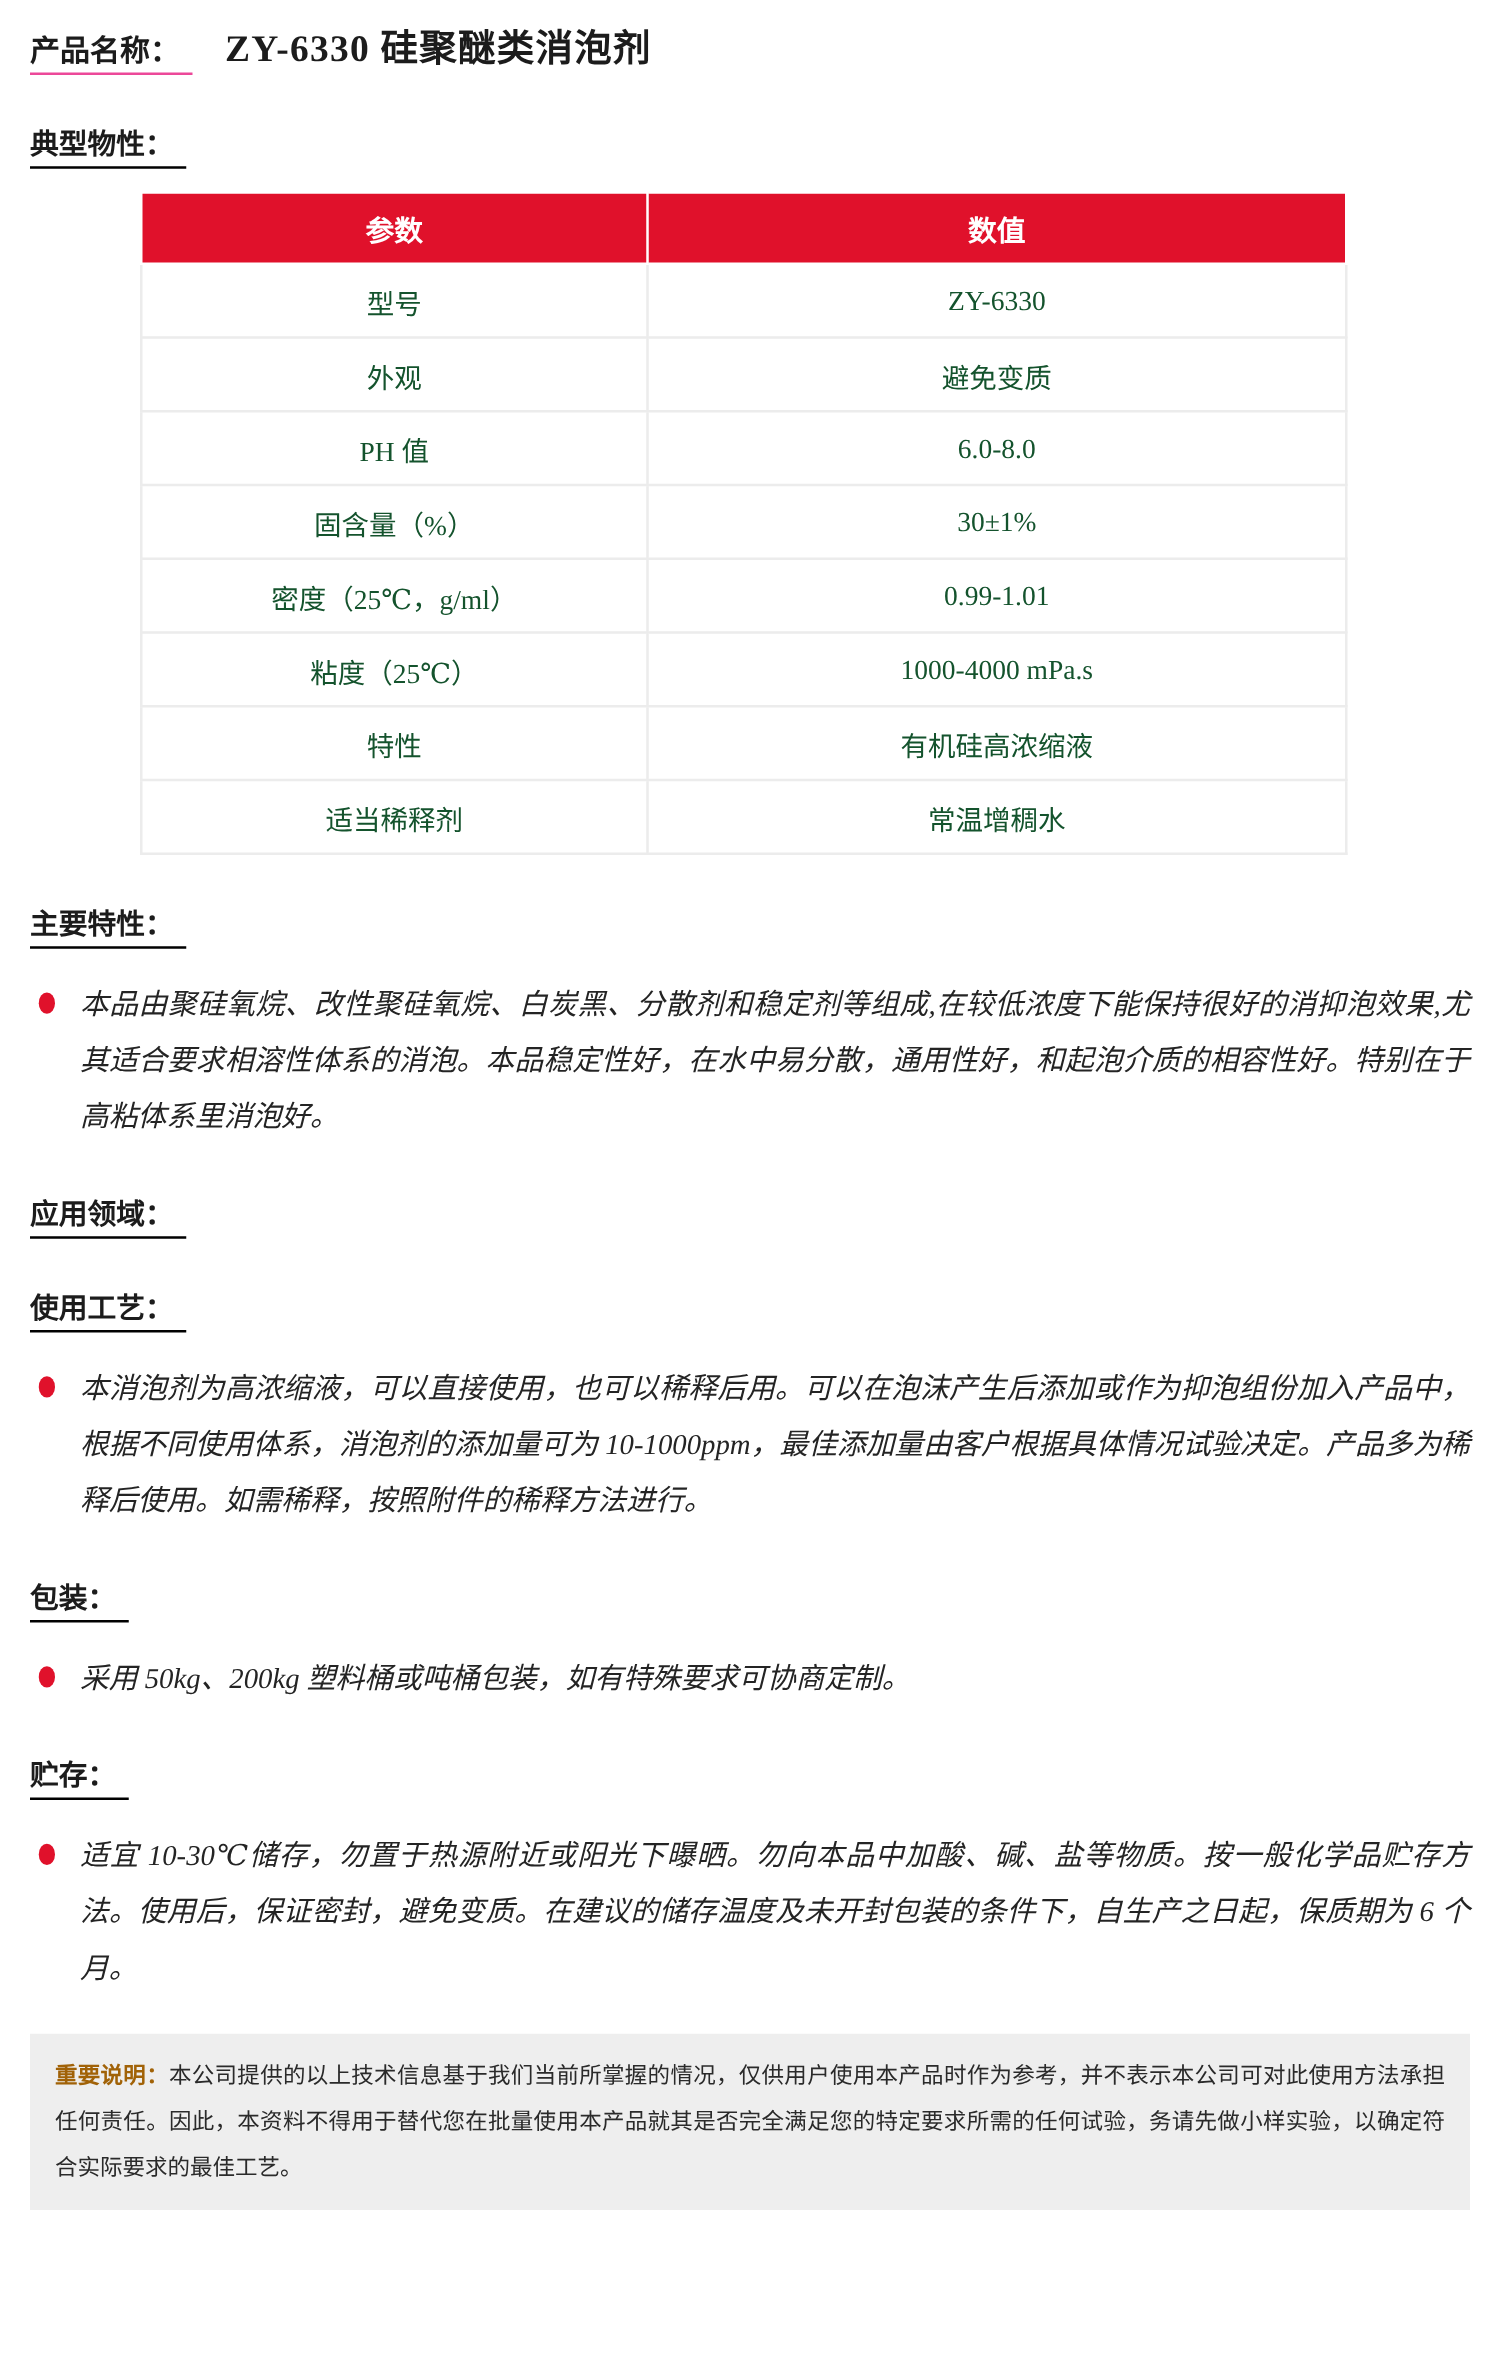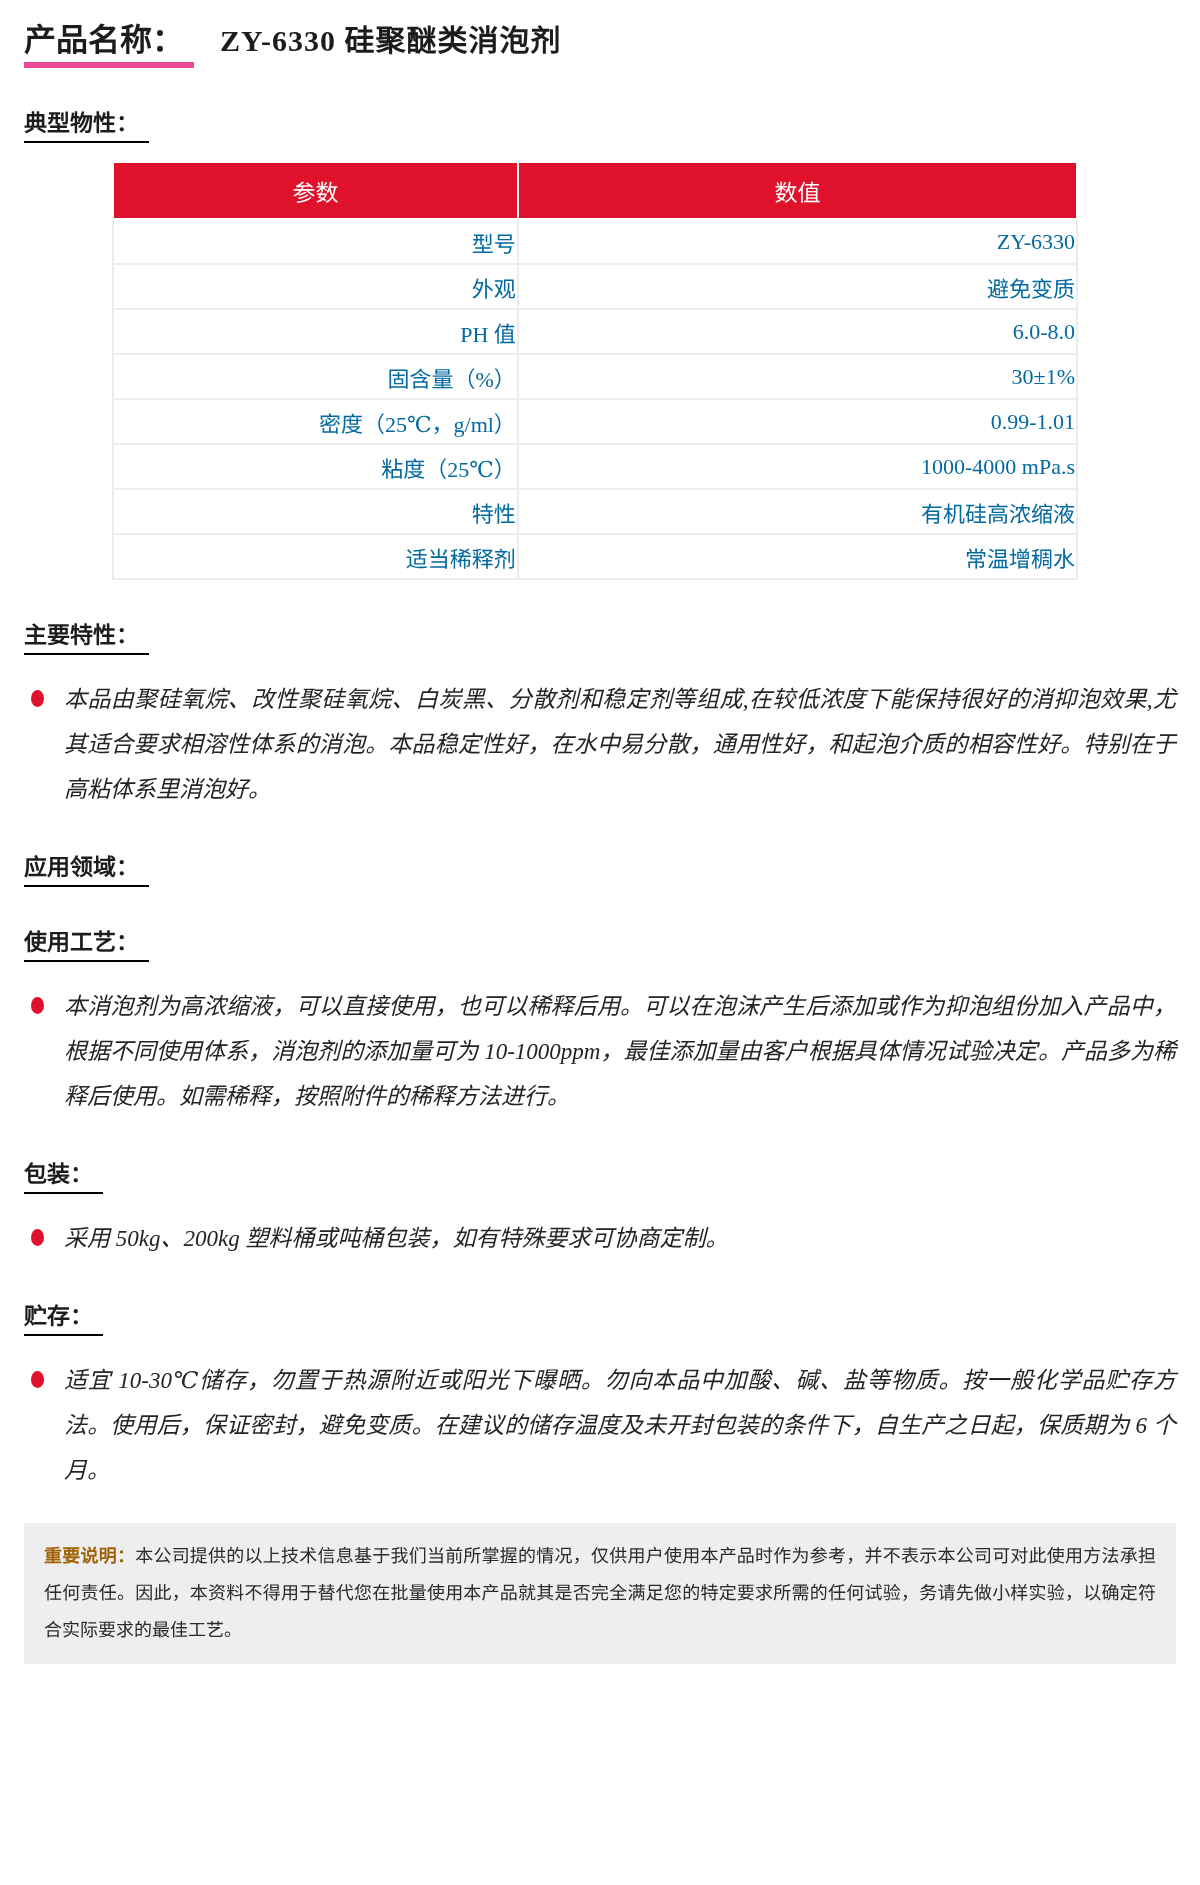--- a/index.html
+++ b/index.html
@@ -13,22 +13,22 @@
   body{
     width:1200px;
     font-family:"Liberation Serif","DejaVu Serif",serif;
     color:var(--ink);
   }
   .page{padding:14px 24px 12px 24px;}
 
   .title-row{white-space:nowrap;}
   .title-label{
     display:inline-block;
-    font-size:32px;font-weight:bold;
-    border-bottom:6px solid #ec4899;
+    font-size:24px;font-weight:bold;
+    border-bottom:2px solid #ec4899;
     padding:0 10px 2px 0;
   }
   .title-text{
     font-size:30px;font-weight:bold;
     margin-left:26px;letter-spacing:1px;
   }
 
   .section-heading{
     display:table;
     font-size:23px;font-weight:bold;
@@ -40,33 +40,33 @@
 
   table.props{
     border-collapse:collapse;
     margin:18px 0 0 88px;
     width:966px;
     table-layout:fixed;
   }
   table.props th{
     background:var(--accent);
     color:#ffffff;
-    font-weight:normal;
+    font-weight:bold;
     font-size:23px;
     height:57px;
     border:2px solid #ffffff;
     text-align:center;
   }
   table.props td{
     border:2px solid var(--table_border);
-    height:45px;
-    text-align:right;
+    height:59px;
+    text-align:center;
     font-size:22px;
     background:#ffffff;
-    color:#0369a1;
+    color:#14532d;
   }
 
   .bullet-row{
     display:flex;
     align-items:flex-start;
     margin-top:22px;
   }
   .bullet-dot{
     flex:0 0 auto;
     width:13px;height:17px;

